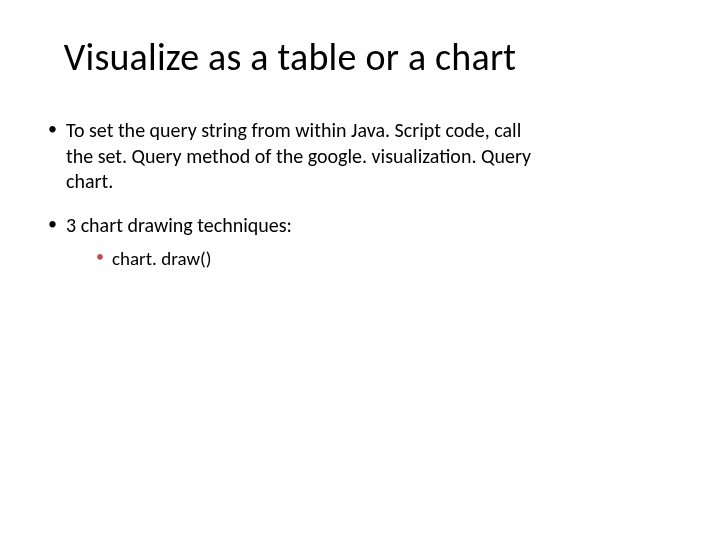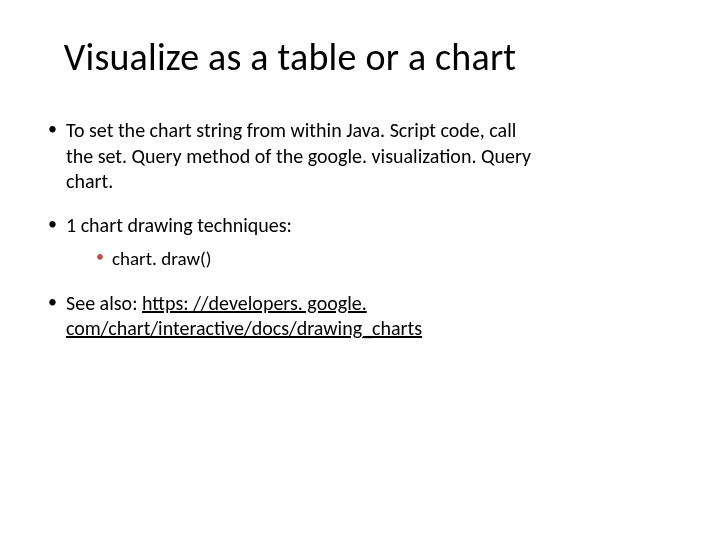--- a/index.html
+++ b/index.html
@@ -16,28 +16,25 @@
 </style>
 </head>
 <body>
 
 <div class="slide">
   <div class="title">Visualize as a table or a chart</div>
 
   <ul>
 
     <li class="lvl1">
-      <span>To set the chart string from within Java. Script code, call the set. Query method of the </span><span class="u">google. visualization. Query</span><span> chart.</span>
+      <span>To set the query string from within Java. Script code, call the set. Query method of the </span><span class="u">google. visualization. Query</span><span> chart.</span>
     </li>
 
     <li class="lvl1">
-      <span>1 chart drawing techniques:</span>
+      <span>3 chart drawing techniques:</span>
       <ul class="sub">
         <li class="lvl2"><span class="u">chart. draw()</span></li>
       </ul>
     </li>
 
-    <li class="lvl1">
-      <span>See also: </span><span class="link">https: //developers. google. com/chart/interactive/docs/drawing_charts</span>
-    </li>
 
   </ul>
 </div>
 
 </body></html>

